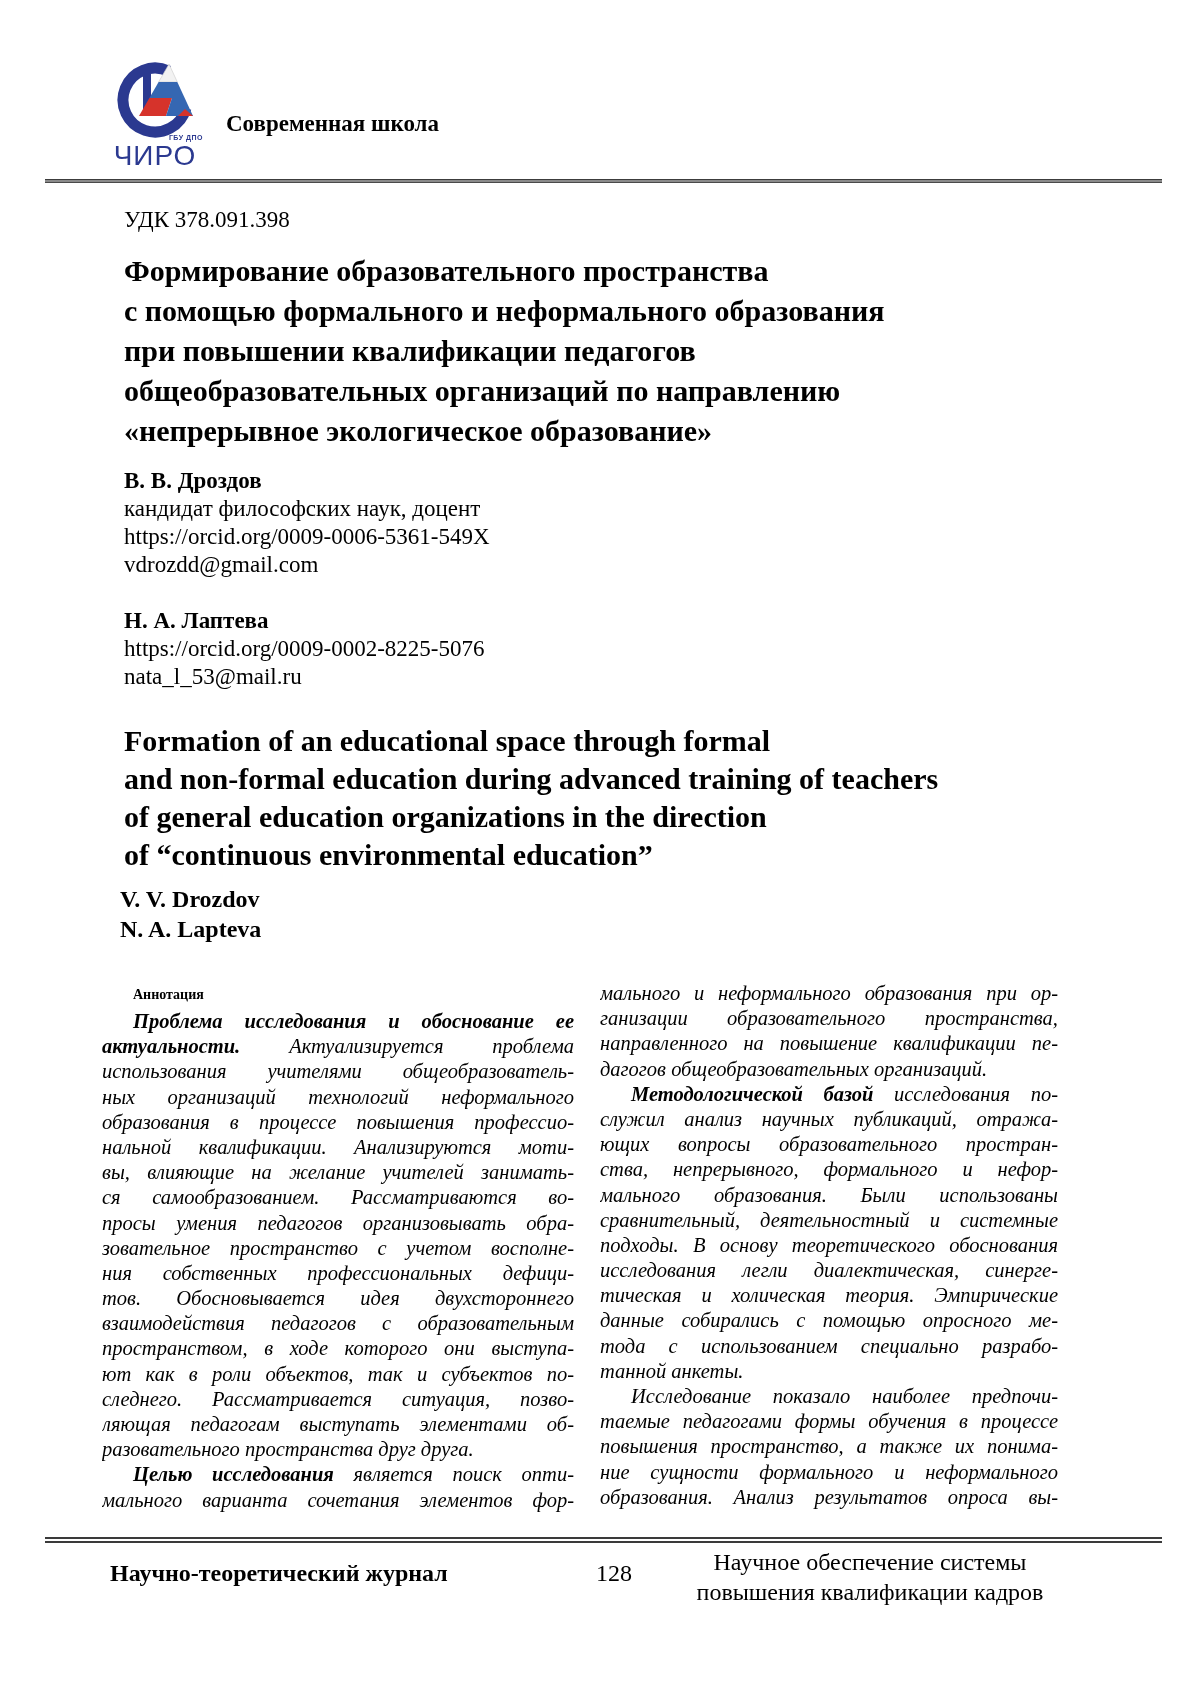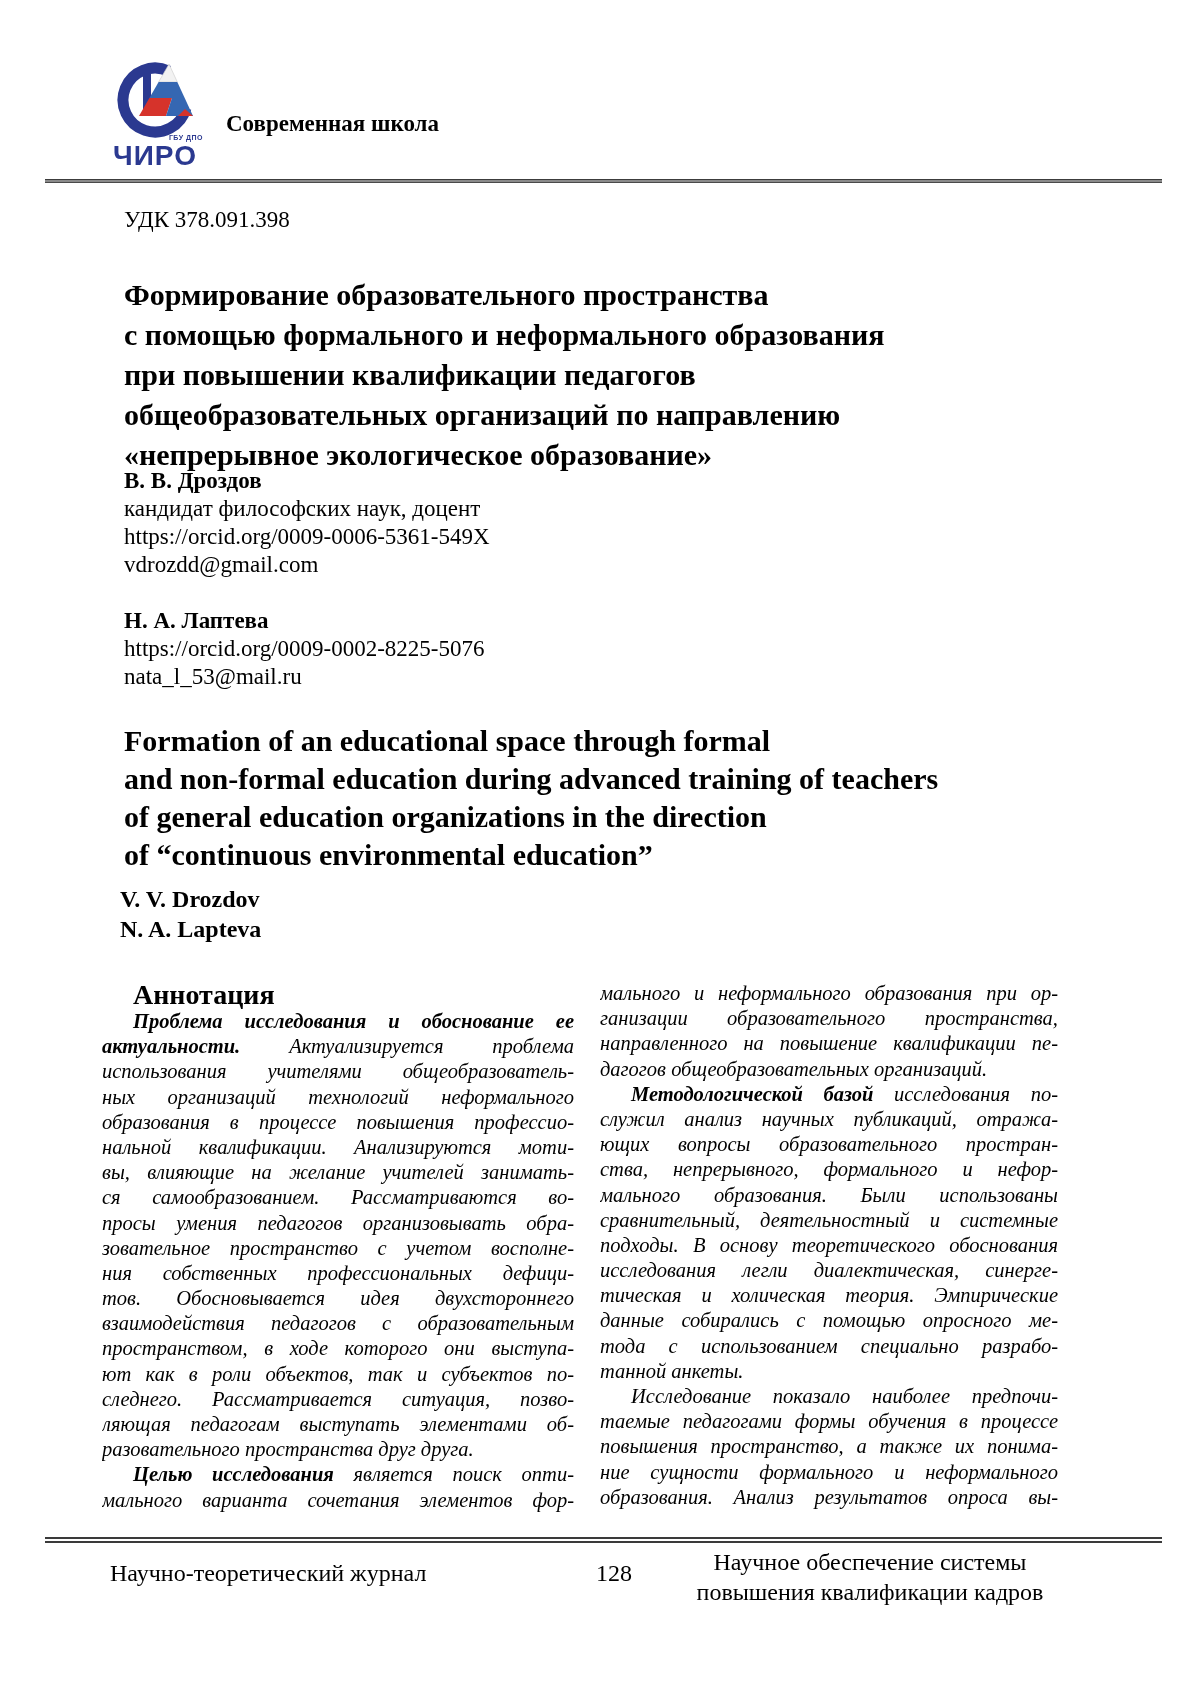--- a/index.html
+++ b/index.html
@@ -6,55 +6,55 @@
   .page{position:relative;width:1200px;height:1697px;background:#fff;overflow:hidden;
         font-family:"Liberation Serif", serif;color:#000;}
 
   
   .logo{position:absolute;left:105px;top:58px;width:100px;height:112px;}
   .logo svg{position:absolute;left:0;top:0;}
   .logo-sub{position:absolute;left:52px;top:76px;width:46px;text-align:right;
             font-family:"Liberation Sans",sans-serif;font-size:7px;font-weight:bold;
             color:var(--navy);letter-spacing:.5px;}
   .logo-chiro{position:absolute;left:-4px;top:82px;width:108px;text-align:center;
-              font-family:"Liberation Sans",sans-serif;font-weight:bold;font-size:28px;
+              font-family:"Liberation Sans",sans-serif;font-weight:normal;font-size:28px;
               color:var(--navy);letter-spacing:1px;}
 
   .journal-name{position:absolute;left:226px;top:111px;font-size:23px;font-weight:bold;}
 
   .header-rule{position:absolute;left:45px;top:179px;width:1117px;height:2px;
                background:#8a8a8a;border-top:1px solid #3c3c3c;border-bottom:1px solid #4a4a4a;}
 
   .udc{position:absolute;left:124px;top:207px;font-size:23px;}
 
-  .title-ru{position:absolute;left:124px;top:251px;width:950px;margin-top:24px;}
+  .title-ru{position:absolute;left:124px;top:251px;width:950px;}
   .title-ru .title-line{font-size:30px;font-weight:bold;line-height:40px;}
   .title-en{position:absolute;left:124px;top:722px;width:960px;}
   .title-en .title-line{font-size:30px;font-weight:bold;line-height:38px;}
 
   .author-block{position:absolute;left:124px;font-size:23px;line-height:28px;}
   .author-block .author-name{font-weight:bold;}
   .a1{top:467px;}
   .a2{top:607px;}
 
   .authors-en{position:absolute;left:120px;top:884px;font-size:24px;line-height:30px;font-weight:bold;}
 
   .abs-col{position:absolute;top:981px;}
   .abs-left{left:102px;width:472px;}
   .abs-right{left:600px;width:458px;}
-  .abs-heading{font-size:28px;font-weight:bold;height:28px;line-height:28px;padding-left:31px;}
+  .abs-heading{font-size:14px;font-weight:bold;height:28px;line-height:28px;padding-left:31px;}
   .abs-line{font-size:20.5px;font-style:italic;height:25.2px;line-height:25.2px;
             text-align:justify;text-align-last:justify;overflow:hidden;}
   .abs-line.indent{padding-left:31px;}
   .abs-line.end{text-align-last:left;}
   .abs-line .b{font-weight:bold;}
 
   .footer-rule{position:absolute;left:45px;top:1537px;width:1117px;height:2px;
                border-top:2px solid #3a3a3a;border-bottom:2px solid #3a3a3a;background:#fff;}
-  .footer-left{position:absolute;left:110px;top:1560px;font-size:24px;}
+  .footer-left{position:absolute;left:110px;top:1560px;font-size:24px;font-weight:bold;}
   .footer-page{position:absolute;left:532px;top:1560px;width:100px;text-align:right;font-size:24px;}
   .footer-right{position:absolute;left:670px;top:1547px;width:400px;text-align:center;
                 font-size:24px;line-height:30px;}
 </style>
 </head>
 <body>
 
 <div class="page">
 
   <div class="logo">

